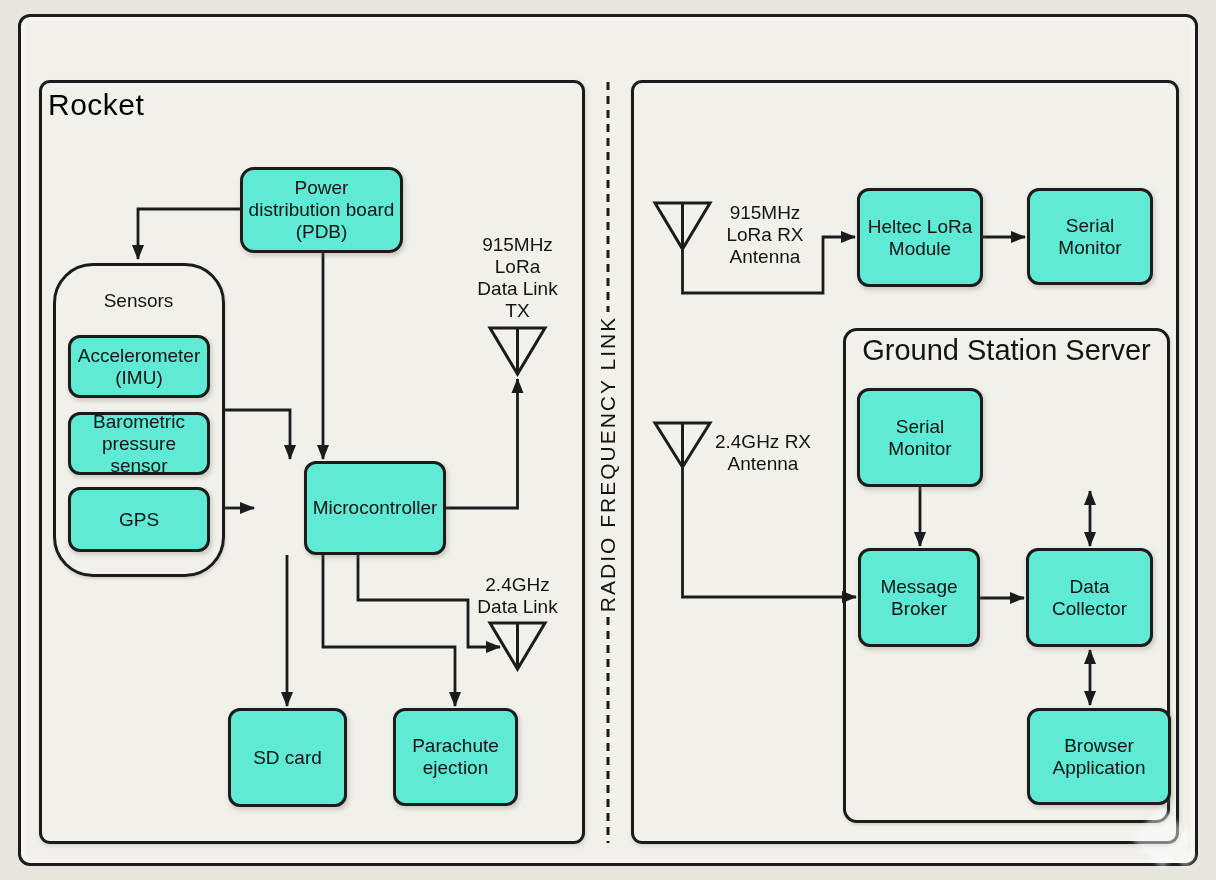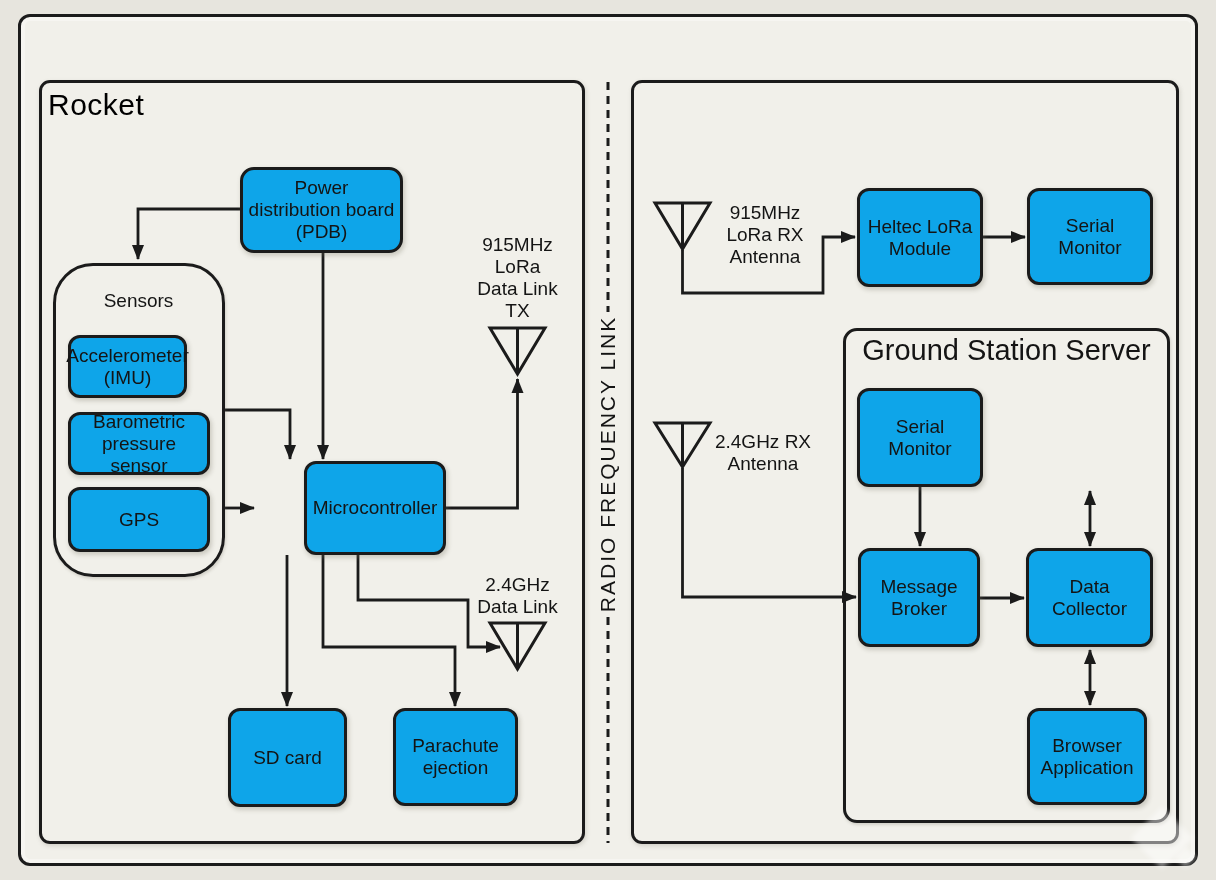--- a/index.html
+++ b/index.html
@@ -29,21 +29,21 @@
     position:absolute;font-size:30px;line-height:1;color:#000000;
     letter-spacing:0.5px;white-space:nowrap;
   }
   .container-box{
     position:absolute;border:3px solid #1b1b1b;box-sizing:border-box;
     background:transparent;
     box-shadow:1px 2px 3px rgba(120,115,100,0.25);
   }
   .box{
     position:absolute;border:3px solid #1b1b1b;border-radius:12px;
-    background:#0ea5e9;box-sizing:border-box;
+    background:#5eead4;box-sizing:border-box;
     display:flex;align-items:center;justify-content:center;
     text-align:center;font-size:19px;line-height:22px;color:#141414;
     white-space:pre-line;
     box-shadow:1.5px 2.5px 4px rgba(120,115,100,0.30);
   }
   .float-label{
     position:absolute;text-align:center;font-size:19px;line-height:22px;
     color:#141414;white-space:pre-line;
   }
   .rf-label{
@@ -131,21 +131,21 @@
 
   <div class="rf-label">RADIO FREQUENCY LINK</div>
 
   <div class="box" style="left:240px;top:167px;width:163px;height:86px;border-radius:14px;">Power
 distribution board
 (PDB)</div>
 
   <div class="container-box" style="left:53px;top:263px;width:172px;height:314px;border-radius:40px;"></div>
   <div class="sensors-title">Sensors</div>
 
-  <div class="box" style="left:68px;top:335px;width:119px;height:63px;">Accelerometer
+  <div class="box" style="left:68px;top:335px;width:142px;height:63px;">Accelerometer
 (IMU)</div>
   <div class="box" style="left:68px;top:412px;width:142px;height:63px;">Barometric
 pressure sensor</div>
   <div class="box" style="left:68px;top:487px;width:142px;height:65px;">GPS</div>
 
   <div class="box" style="left:256px;top:461px;width:142px;height:94px;margin-left:48px;">Microcontroller</div>
 
   <div class="box" style="left:228px;top:708px;width:119px;height:99px;">SD card</div>
   <div class="box" style="left:393px;top:708px;width:125px;height:98px;">Parachute
 ejection</div>
@@ -170,19 +170,19 @@
 
   <div class="container-box" style="left:843px;top:328px;width:327px;height:495px;border-radius:14px;"></div>
   <div class="server-title">Ground Station Server</div>
 
   <div class="box" style="left:857px;top:388px;width:126px;height:99px;">Serial
 Monitor</div>
   <div class="box" style="left:1026px;top:548px;width:127px;height:99px;">Data
 Collector</div>
   <div class="box" style="left:858px;top:548px;width:122px;height:99px;">Message
 Broker</div>
-  <div class="box" style="left:1027px;top:708px;width:120px;height:97px;">Browser
+  <div class="box" style="left:1027px;top:708px;width:144px;height:97px;">Browser
 Application</div>
 
   <div class="watermark wm-big"></div>
   <div class="watermark wm-small"></div>
 
 </div>
 
 </body></html>

